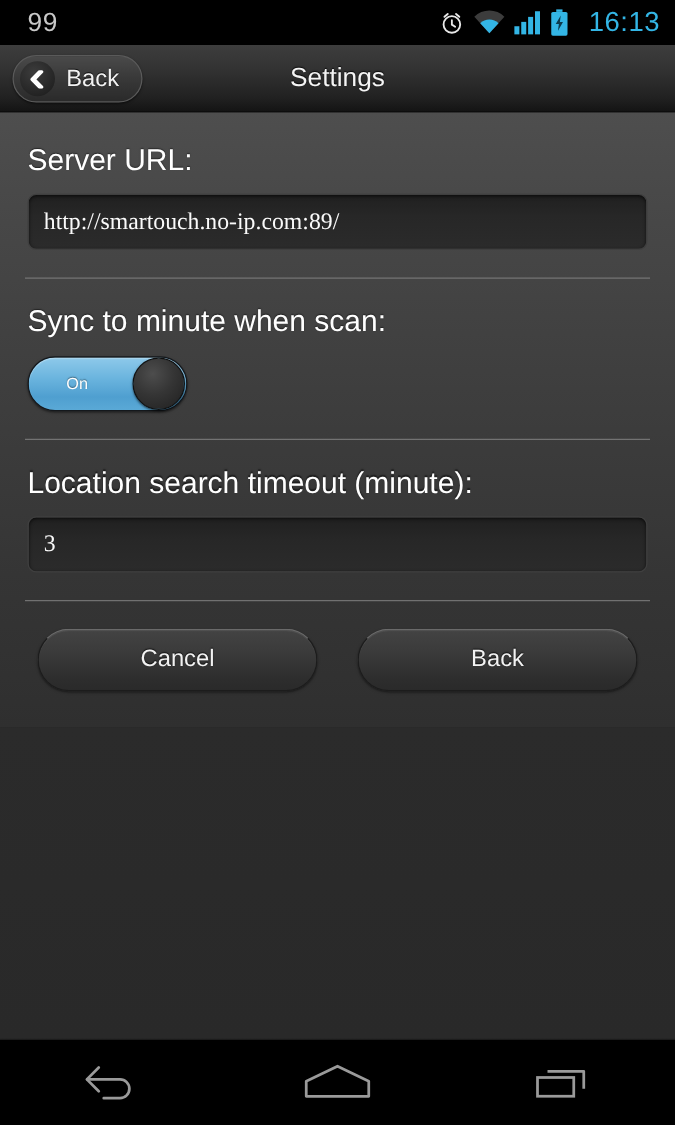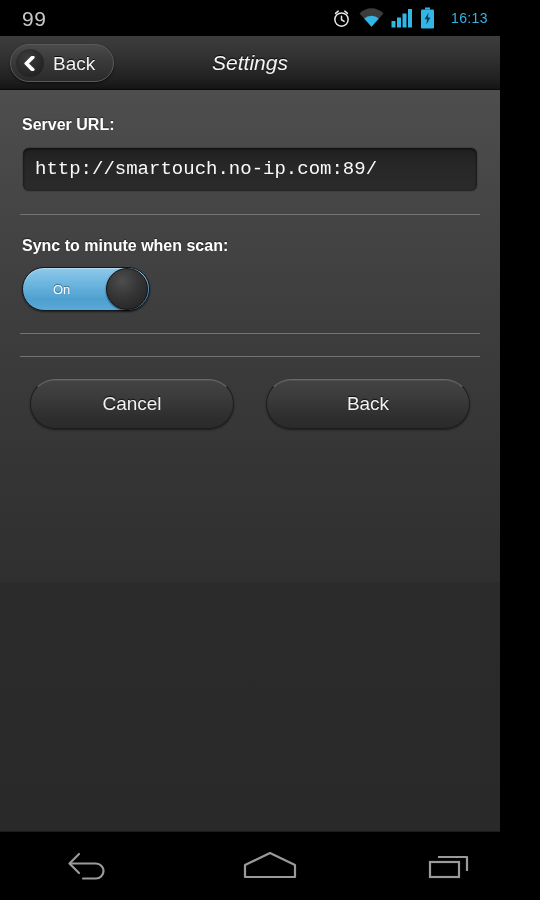--- a/index.html
+++ b/index.html
@@ -7,21 +7,21 @@
   html, body {
     width: 540px;
     height: 900px;
     background: #000;
     font-family: "Liberation Sans", sans-serif;
     overflow: hidden;
   }
 
   #screen {
     position: relative;
-    width: 500px;
+    width: 540px;
     height: 900px;
     background: #1c1c1c;
     overflow: hidden;
   }
 
   
   #status-bar {
     position: relative;
     height: 36px;
     background: #000;
@@ -36,21 +36,21 @@
     line-height: 1;
   }
   #status-right {
     margin-left: auto;
     display: flex;
     align-items: center;
     gap: 7px;
   }
   .status-icon { display: block; }
   #status-clock {
-    font-size: 14px;
+    font-size: 22px;
     color: #33b5e5;
     letter-spacing: 0.4px;
     margin-left: 9px;
     line-height: 1;
   }
 
   
   #title-bar {
     position: relative;
     height: 54px;
@@ -90,52 +90,50 @@
     text-shadow: 0 -1px 0 rgba(0,0,0,0.8);
     line-height: 1;
   }
   #title-text {
     width: 100%;
     text-align: center;
     font-size: 21px;
     color: #f4f4f4;
     text-shadow: 0 -1px 1px rgba(0,0,0,0.85);
     line-height: 1;
-    font-style: italic;
   }
 
   
   #form-panel {
     position: relative;
     background: linear-gradient(to bottom, #4e4e4e 0%, #474747 18%, #3e3e3e 45%, #353535 75%, #2f2f2f 100%);
     padding: 26px 0 16px 0;
     min-height: 492px;
   }
 
   .field-group { padding: 0 22px; }
 
   .field-label {
-    font-size: 16px;
+    font-size: 24px;
     color: #ffffff;
     text-shadow: 0 -1px 1px rgba(0,0,0,0.5);
     margin-bottom: 13px;
     line-height: 1.1;
-    font-weight: bold;
   }
 
   .text-input {
     display: block;
     width: 100%;
     height: 45px;
     border-radius: 7px;
     background: linear-gradient(to bottom, #202020 0%, #272727 40%, #2b2b2b 100%);
     border: 1px solid #3f3f3f;
     box-shadow: inset 0 1px 3px rgba(0,0,0,0.7);
     color: #fafafa;
-    font-family: Liberation Mono, monospace;
+    font-family: Liberation Serif, serif;
     font-size: 19px;
     padding: 0 12px;
     outline: none;
   }
 
   .separator {
     height: 1px;
     background: #7d7d7d;
     margin: 22px 20px;
     opacity: 0.85;
@@ -285,20 +283,24 @@
     <div class="field-group">
       <div class="field-label">Sync to minute when scan:</div>
       <div id="toggle-switch">
         <span id="toggle-state-label">On</span>
         <span id="toggle-knob"></span>
       </div>
     </div>
 
     <div class="separator"></div>
 
+    <div class="field-group">
+      <div class="field-label">Location search timeout (minute):</div>
+      <input class="text-input" type="text" value="3" style="">
+    </div>
 
     <div class="separator"></div>
 
     <div id="button-row">
       <button class="action-button">Cancel</button>
       <button class="action-button">Back</button>
     </div>
   </div>
 
   <div id="content-filler"></div>

